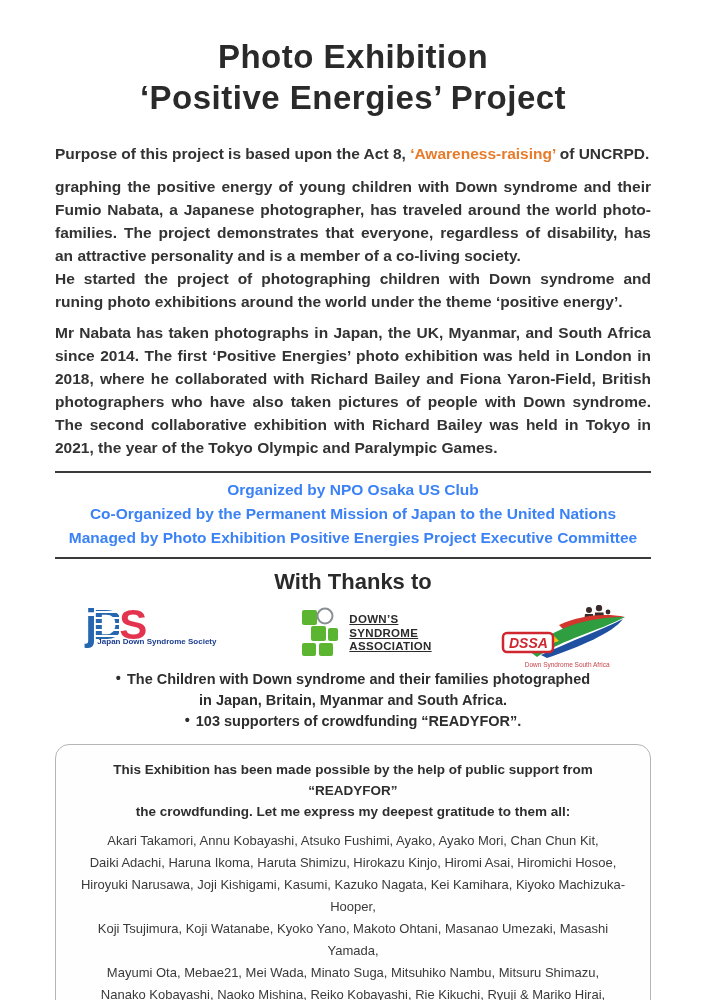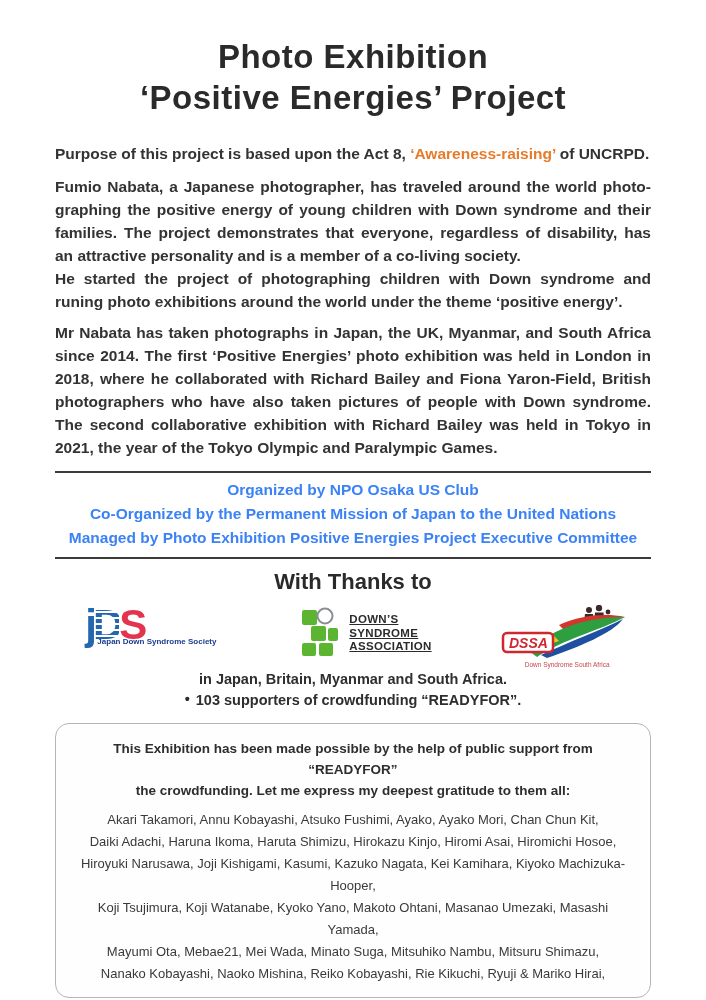--- a/index.html
+++ b/index.html
@@ -109,22 +109,22 @@
 <div class="page">
 
   <h1 class="title">
     <span>Photo Exhibition</span><br>
     <span>‘Positive Energies’ Project</span>
   </h1>
 
   <p class="purpose"><span>Purpose of this project is based upon the Act 8, </span><span class="accent">‘Awareness-raising’</span><span> of UNCRPD.</span></p>
 
   <div class="para">
+      <div class="gen-line just">graphing the positive energy of young children with Down syndrome and their</div>
       <div class="gen-line just">Fumio Nabata, a Japanese photographer, has traveled around the world photo-</div>
-      <div class="gen-line just">graphing the positive energy of young children with Down syndrome and their</div>
       <div class="gen-line just">families. The project demonstrates that everyone, regardless of disability, has</div>
       <div class="gen-line">an attractive personality and is a member of a co-living society.</div>
       <div class="gen-line just">He started the project of photographing children with Down syndrome and</div>
       <div class="gen-line">runing photo exhibitions around the world under the theme ‘positive energy’.</div>
     </div>
 
   <div class="para second">
       <div class="gen-line just">Mr Nabata has taken photographs in Japan, the UK, Myanmar, and South Africa</div>
       <div class="gen-line just">since 2014. The first ‘Positive Energies’ photo exhibition was held in London in</div>
       <div class="gen-line just">2018, where he collaborated with Richard Bailey and Fiona Yaron-Field, British</div>
@@ -195,20 +195,21 @@
           <rect x="2" y="28" width="50" height="19" rx="4" fill="#ffffff" stroke="#cf2630" stroke-width="2.5"></rect>
           <text x="8" y="43" font-family="Liberation Sans, sans-serif" font-size="14" font-style="italic" font-weight="bold" fill="#cf2630">DSSA</text>
         </svg>
       </span>
       <div class="dssa-caption">Down Syndrome South Africa</div>
     </div>
 
   </div>
 
   <div class="bullets">
+    <div class="b-line"><span class="bdot">•</span><span>The Children with Down syndrome and their families photographed</span></div>
     <div class="b-line">in Japan, Britain, Myanmar and South Africa.</div>
     <div class="b-line"><span class="bdot">•</span><span>103 supporters of crowdfunding “READYFOR”.</span></div>
   </div>
 
   <div class="gratitude-box">
     <div class="g-intro">
       <div>This Exhibition has been made possible by the help of public support from “READYFOR”</div>
       <div>the crowdfunding. Let me express my deepest gratitude to them all:</div>
     </div>
     <div class="names">

